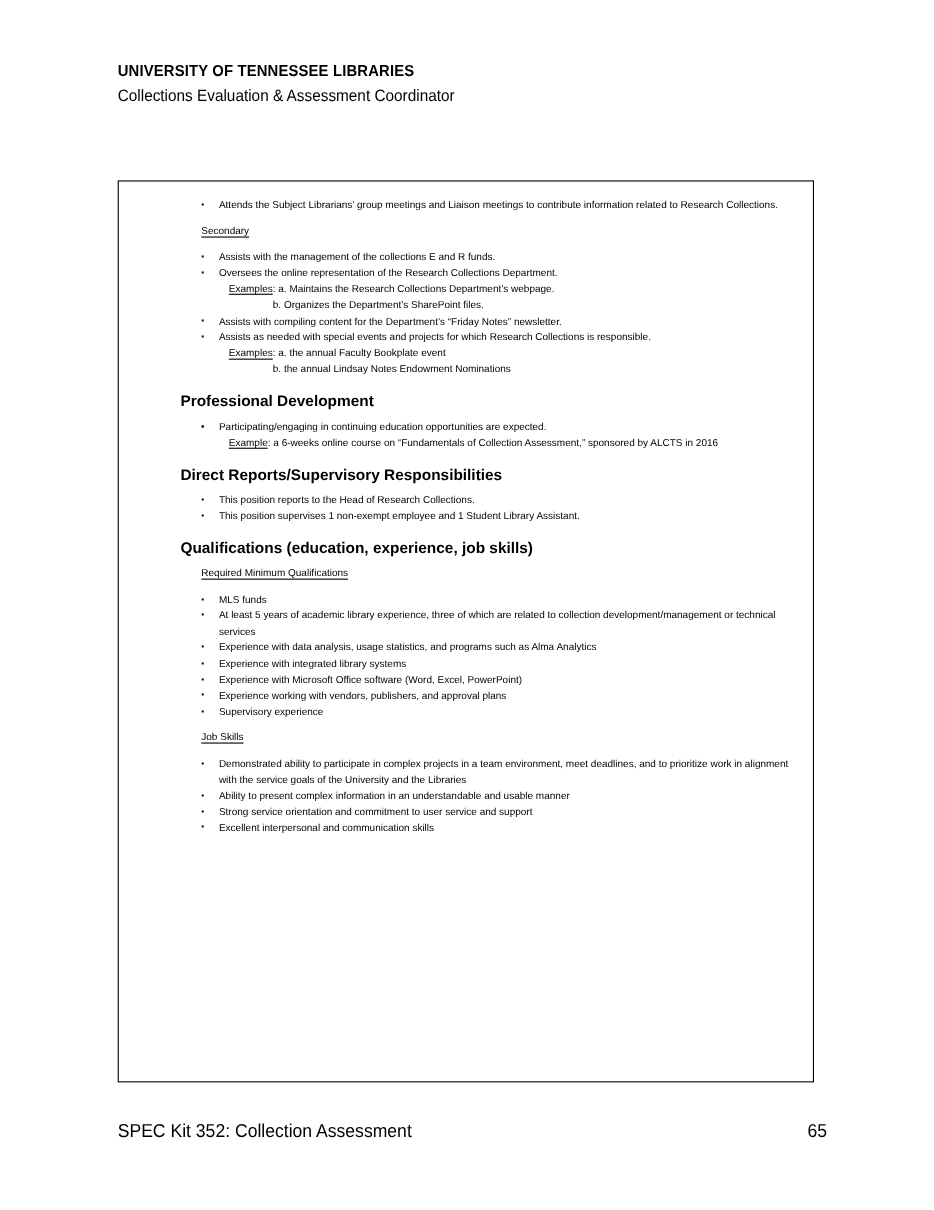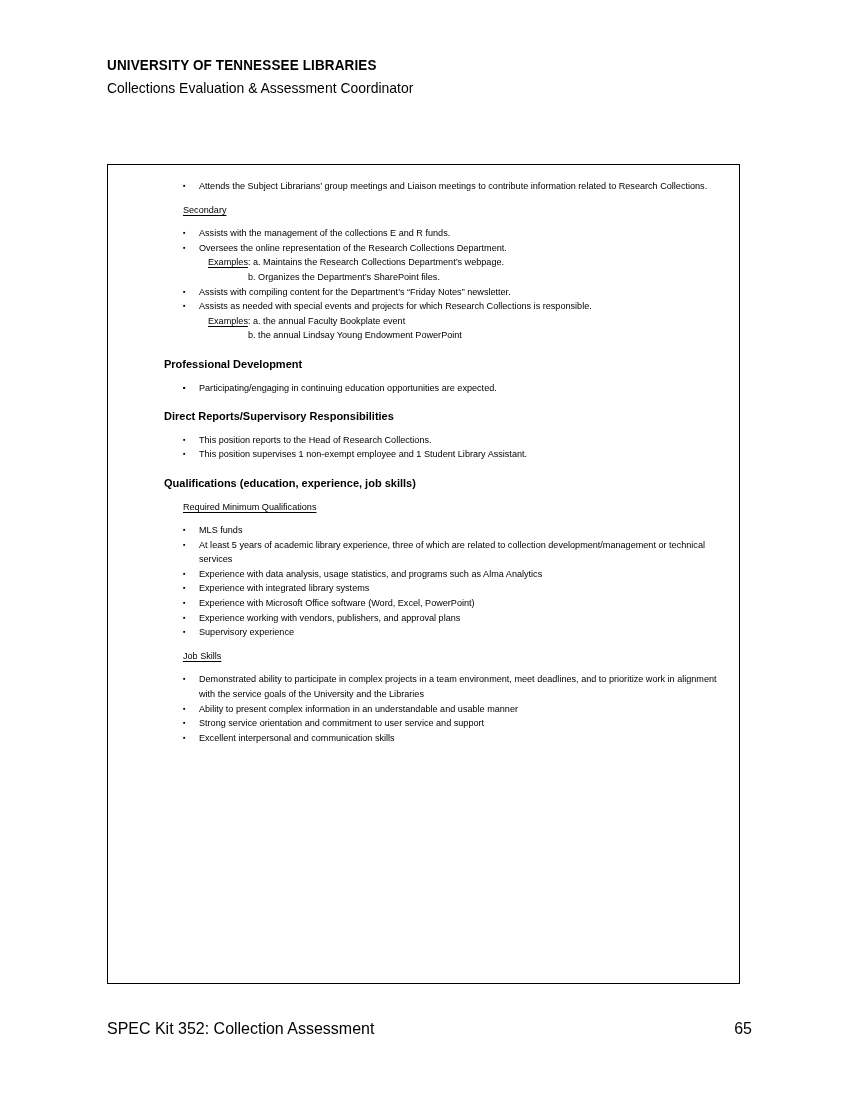--- a/index.html
+++ b/index.html
@@ -56,21 +56,21 @@
     overflow: hidden;
   }
   .frame-inner {
     padding: 14px 14px 0 14px;
     font-size: 9.1px;
     line-height: 14.6px;
   }
 
   .sec-head {
     margin-left: 42px;
-    font-size: 11px;
+    font-size: 14px;
     font-weight: bold;
     line-height: 14.6px;
   }
   .sec-head .regular { font-weight: bold; }
 
   .sub-head {
     margin-left: 61px;
     font-size: 9.1px;
     line-height: 14.6px;
   }
@@ -188,38 +188,41 @@
       </li>
       <li>
         <span class="bullet-mark">▪</span>
         <span>Assists as needed with special events and projects for which Research Collections is responsible.</span>
       </li>
     </ul>
 
     <div class="example-line">
       <span class="ex-label">Examples</span><span>:  a.  the annual Faculty Bookplate event</span>
     </div>
-    <div class="example-cont">b. the annual Lindsay Young Endowment PowerPoint</div>
+    <div class="example-cont">b. the annual Lindsay Notes Endowment Nominations</div>
 
     <div class="gap-md"></div>
 
     <div class="sec-head">Professional Development</div>
 
     <div class="gap-sm"></div>
 
     <ul class="bullets">
       <li>
         <span class="bullet-mark">▪</span>
       </li>
       <li>
         <span class="bullet-mark">▪</span>
         <span>Participating/engaging in continuing education opportunities are expected.</span>
       </li>
     </ul>
 
+    <div class="example-line">
+      <span class="ex-label">Example</span><span>:  a 6-weeks online course on “Fundamentals of Collection Assessment,” sponsored by ALCTS in 2016</span>
+    </div>
 
     <div class="gap-md"></div>
 
     <div class="sec-head">Direct Reports/Supervisory Responsibilities</div>
 
     <div class="gap-sm"></div>
 
     <ul class="bullets">
       <li>
         <span class="bullet-mark">▪</span>

